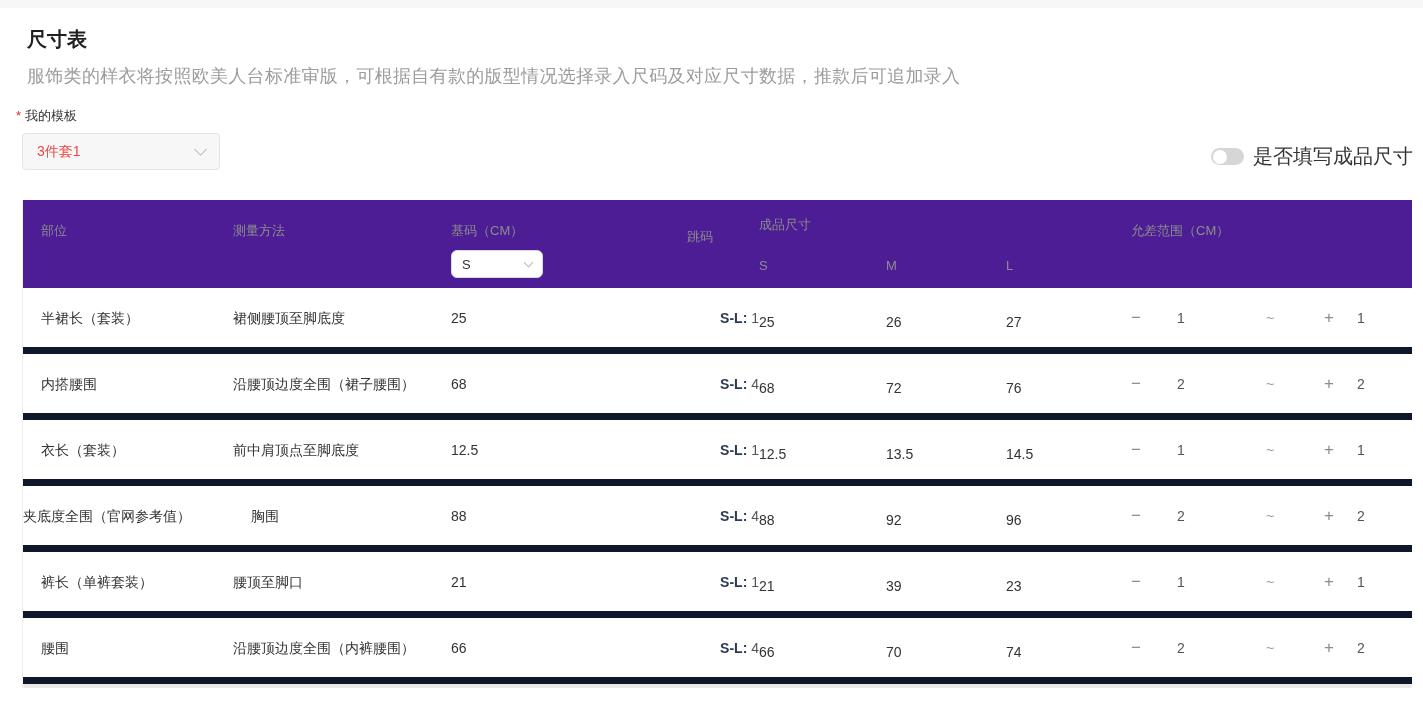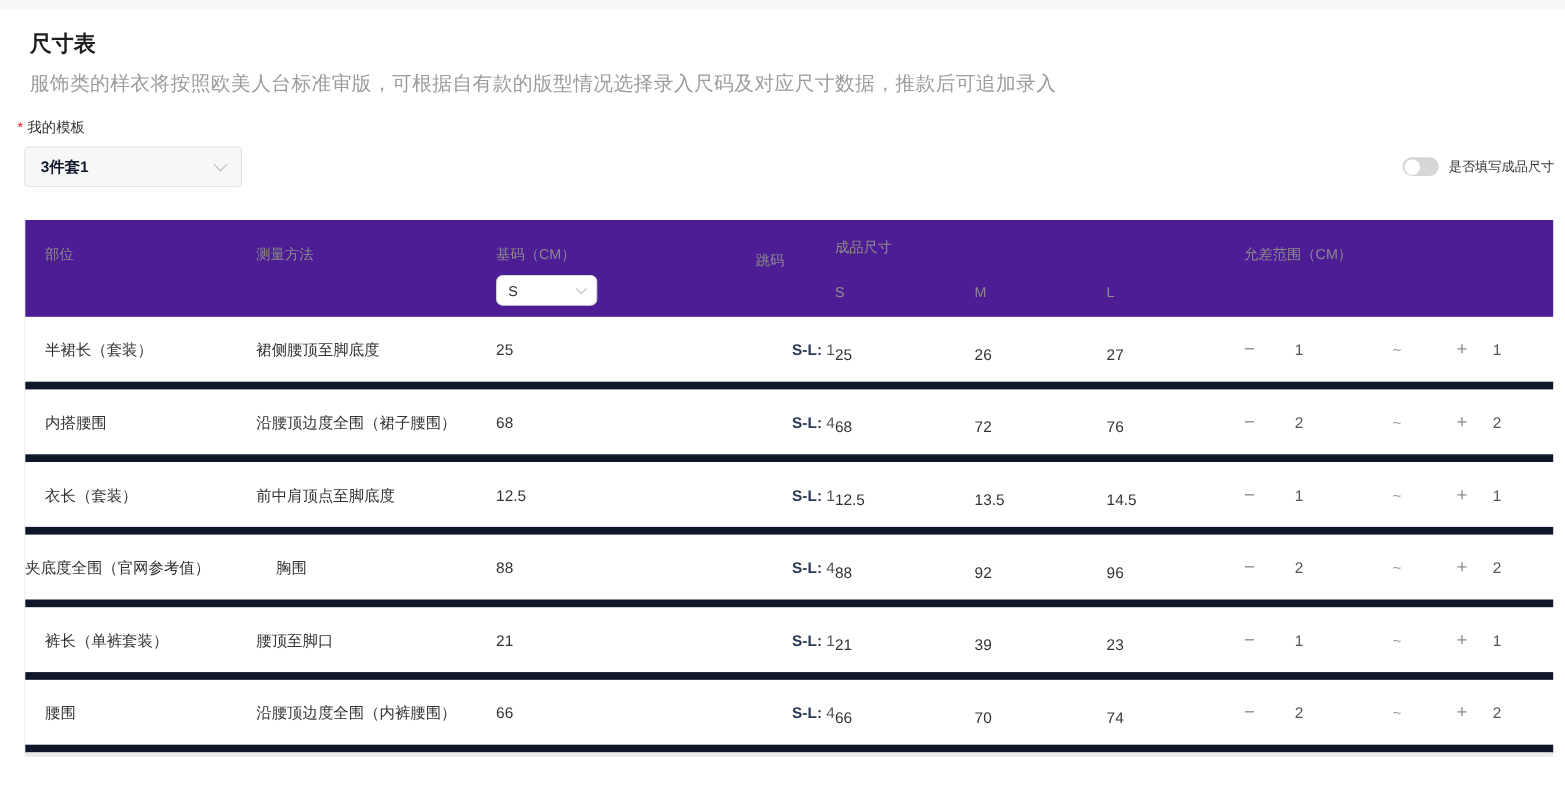--- a/index.html
+++ b/index.html
@@ -10,28 +10,28 @@
 
   .page-title { position:absolute; left:27px; top:26px; font-size:20px; font-weight:bold; color:#1f1f1f; }
   .page-desc  { position:absolute; left:27px; top:64px; font-size:18px; color:#9c9c9c; letter-spacing:.3px; }
 
   .field-label { position:absolute; left:16px; top:107px; font-size:13px; color:#333;text-align:right; }
   .field-label .req { color:#f5222d; margin-right:4px; }
 
   .tpl-select { position:absolute; left:22px; top:133px; width:198px; height:37px;
     background:#f7f7f7; border:1px solid #e3e3e3; border-radius:4px;
     display:flex; align-items:center; justify-content:space-between; padding:0 14px; cursor:not-allowed; }
-  .tpl-select .val { font-size:14px; color:#0f172a;font-weight:bold; }
+  .tpl-select .val { font-size:14px; color:#ef4444; }
   .chev { width:9px; height:9px; border-right:1.5px solid #b9b9b9; border-bottom:1.5px solid #b9b9b9;
     transform:rotate(45deg); margin-top:-5px; }
 
   .toggle-wrap { position:absolute; right:10px; top:143px; display:flex; align-items:center; gap:9px; }
   .switch { width:33px; height:17px; border-radius:9px; background:#d6d6d6; position:relative; cursor:pointer; }
   .switch .knob { position:absolute; left:1.5px; top:1.5px; width:14px; height:14px; border-radius:50%; background:#fff; }
-  .toggle-label { font-size:12px; color:#333; }
+  .toggle-label { font-size:20px; color:#333; }
 
   
   .table { position:absolute; left:22px; top:200px; width:1390px; border-left:1px solid #f0f0f0; }
   .grid { display:grid; grid-template-columns:210px 218px 190px 118px 127px 120px 125px 1fr; }
 
   .thead { background:#4c1d95; height:88px; position:relative; font-size:13px; color:#8c8c8c; }
   .thead .hc { padding-top:22px; }
   .hc.c1 { padding-left:18px; }
   .hc.c4 { padding-top:28px; text-align:center; }
   .hc.group { padding-top:16px; }

